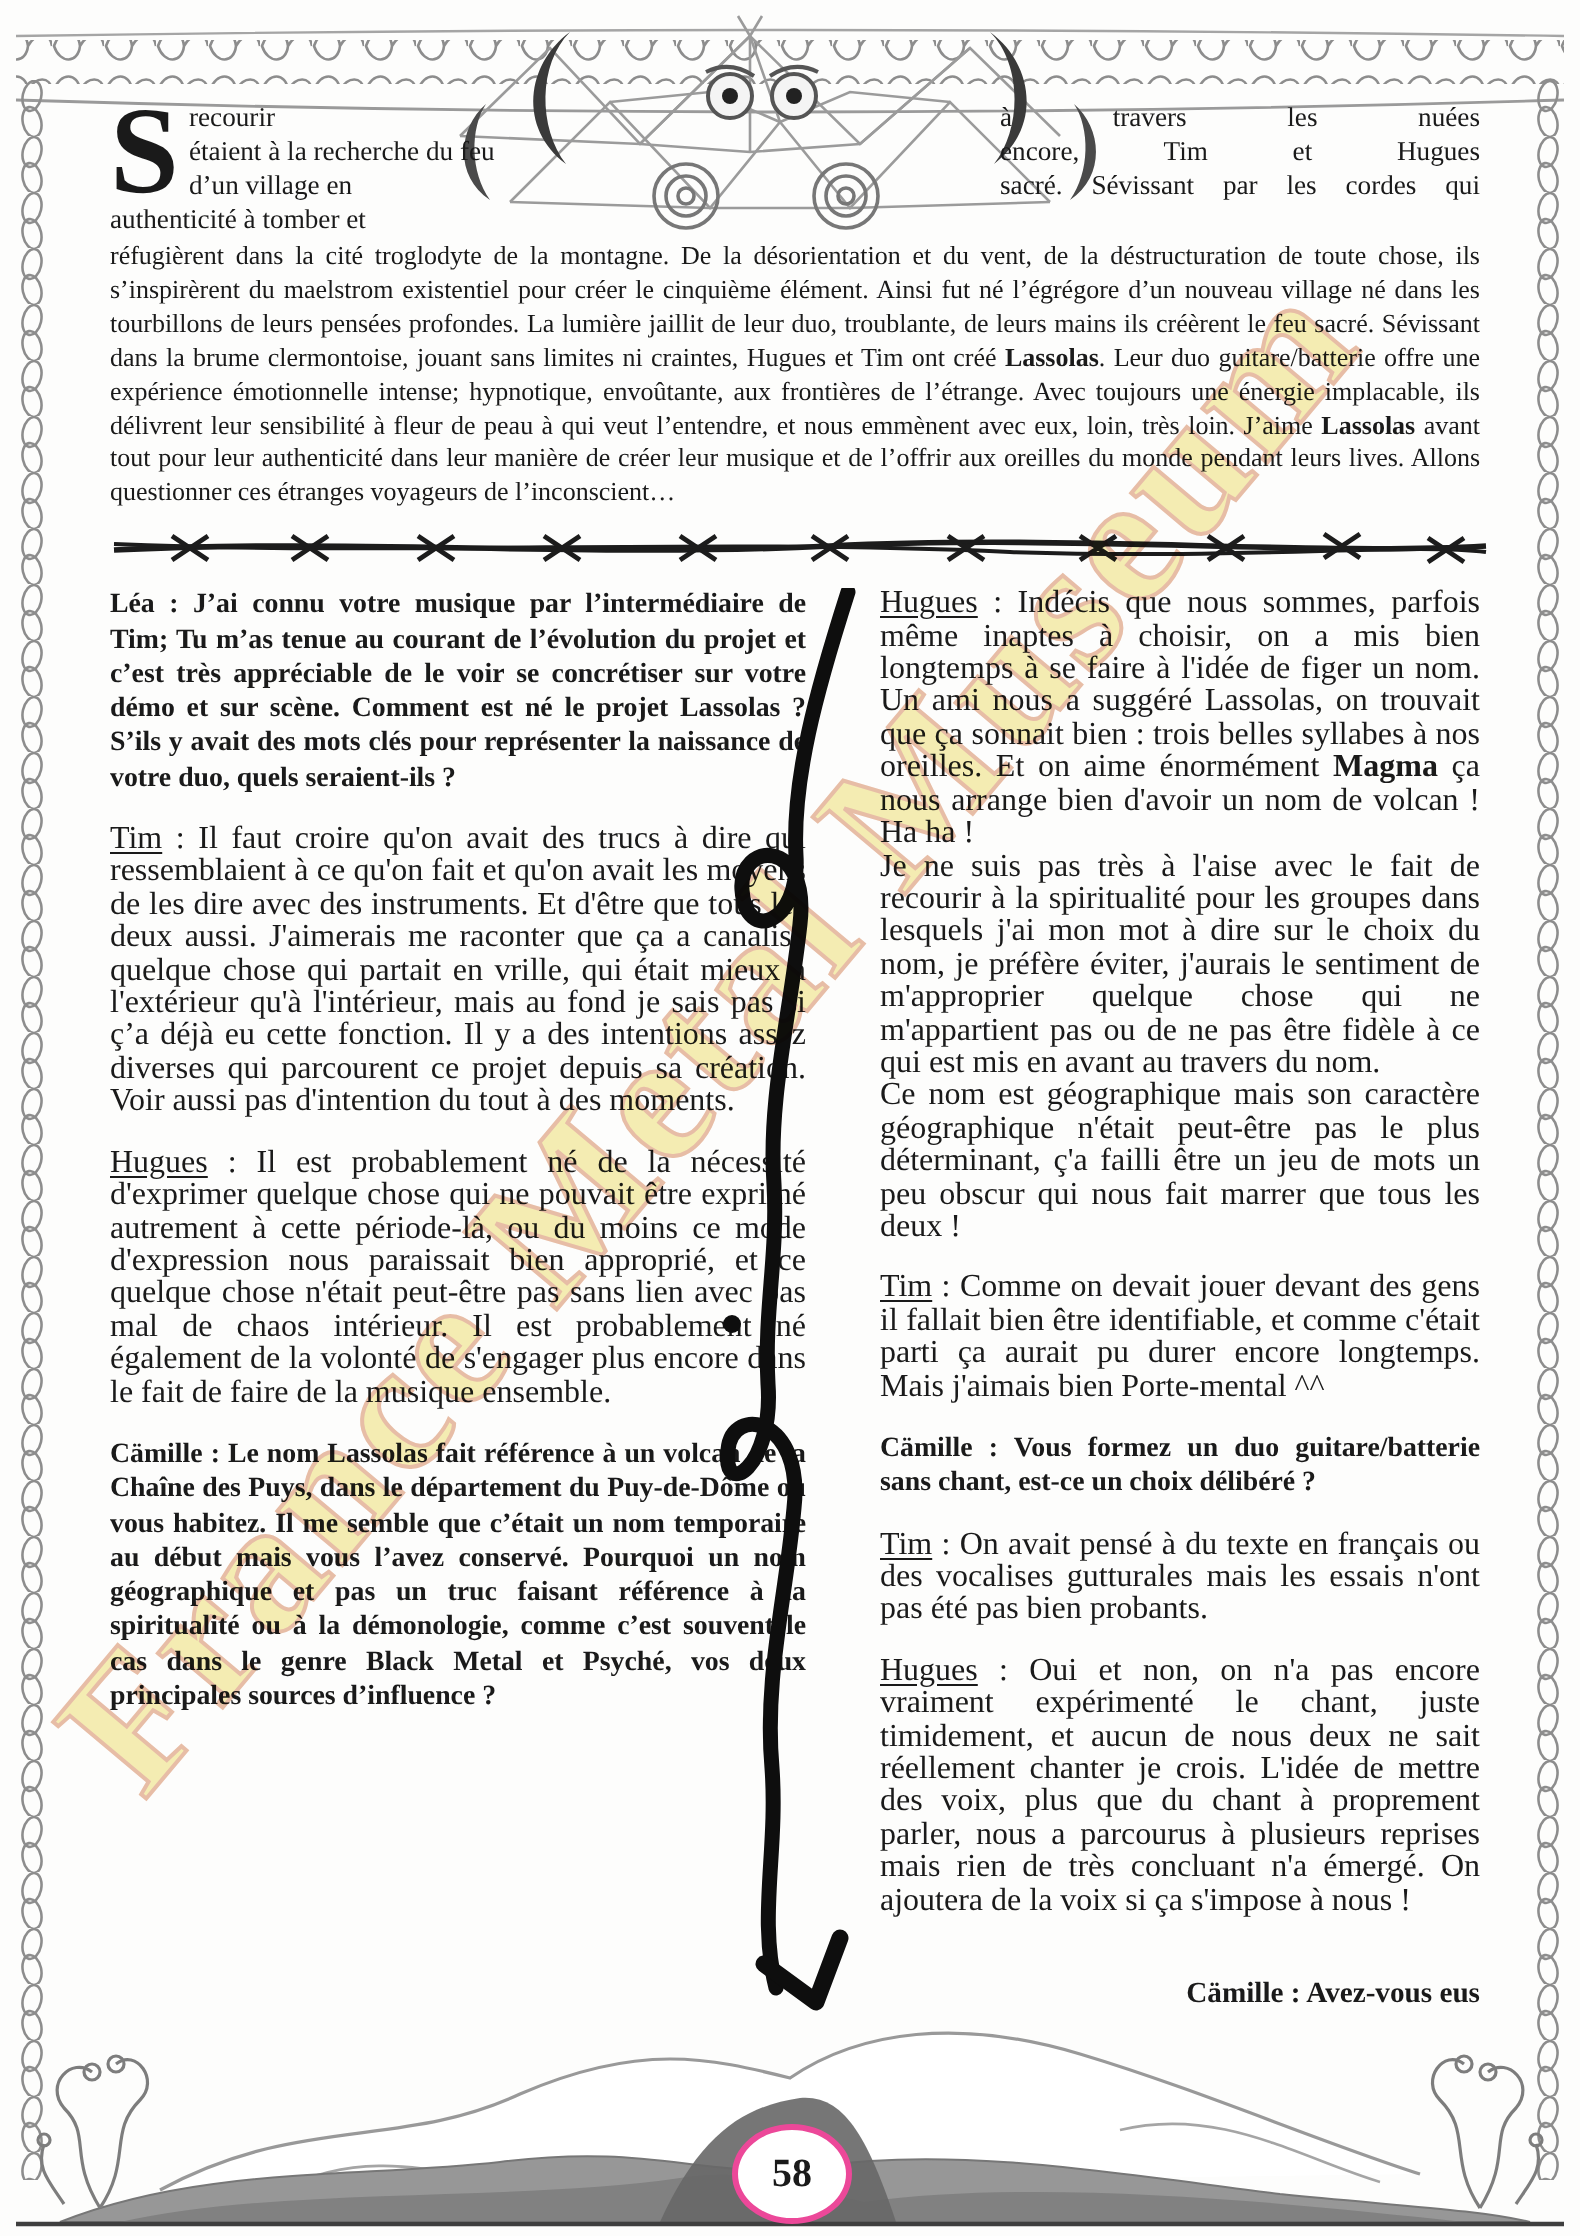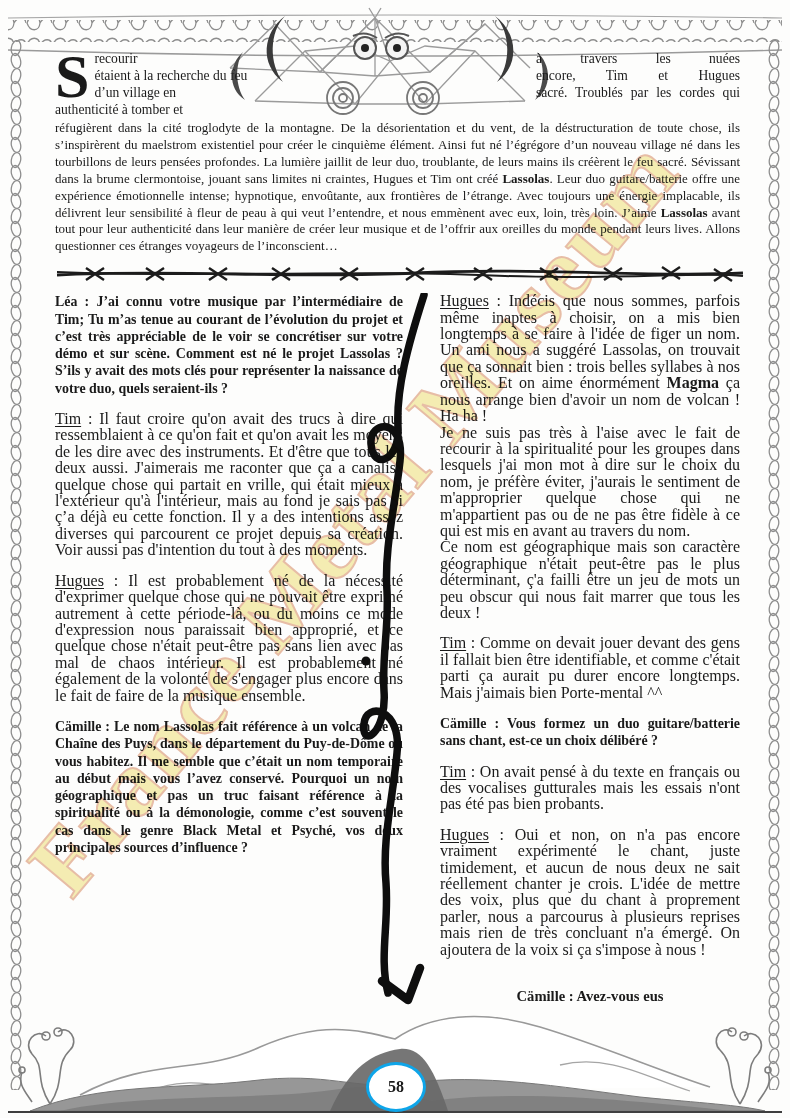--- a/index.html
+++ b/index.html
@@ -21,51 +21,51 @@
   
   .content { position:absolute; left:55px; top:50px; width:685px; z-index:3; }
   .intro-top { display:flex; }
   .intro-left { width:235px; font-size:13.6px; line-height:17px; }
   .dropcap {
     float:left; font-size:62px; line-height:46px; font-weight:bold;
     margin:3px 7px 0 0; letter-spacing:-2px;
   }
   .intro-art-spacer { width:210px; flex:0 0 auto; }
   .intro-right { flex:1; font-size:13.6px; line-height:17px; }
-  .intro-right .frag { text-align:justify; text-align-last:justify;margin-left:36px; }
+  .intro-right .frag { text-align:justify; text-align-last:justify; }
   .intro-body { margin:2px 0 0 0; font-size:13px; line-height:16.9px; text-align:justify; }
 
   .barbed { position:relative; width:690px; height:22px; margin:8px 0 4px 0; z-index:3; }
 
   .columns { position:relative; display:flex; width:685px; }
   .col-left  { width:348px; flex:0 0 auto; }
   .col-right { width:300px; flex:0 0 auto; margin-left:37px; }
   .squiggle { position:absolute; left:297px; top:0px; width:90px; height:712px; z-index:2; pointer-events:none; }
 
   .qa { margin:0 0 14px 0; font-size:16px; line-height:16.4px; text-align:justify; }
   .qa.cont { margin-top:-14px; }
   .q  { font-weight:bold; font-size:13.9px; line-height:17.3px; }
   .u  { text-decoration:underline; text-underline-offset:2px; }
-  .closing { margin-top:30px; text-align:center; font-weight:bold; font-size:14.6px; }
+  .closing { margin-top:30px; text-align:right; font-weight:bold; font-size:14.6px; }
 
   
   .watermark {
     position:absolute; left:48px; top:828px; width:1100px; z-index:5;
     transform:rotate(-50deg); transform-origin:0 50%;
     font-size:92px; font-weight:bold; letter-spacing:3px; white-space:nowrap;
     color:#f6eeb4; -webkit-text-stroke:2px #e9bfa8;
     mix-blend-mode:multiply; pointer-events:none;
   }
 
   
   .page-number {
     position:absolute; left:366px; top:1062px; width:54px; height:44px; z-index:4;
-    background:#ffffff; border:3px solid #0ea5e9; border-radius:50%;
+    background:#ffffff; border:3px solid #ec4899; border-radius:50%;
     display:flex; align-items:center; justify-content:center;
-    font-weight:bold; font-size:16px;
+    font-weight:bold; font-size:20px;
   }
 </style>
 </head>
 <body>
 
 <div class="page">
 
   <svg class="decor border-top" viewBox="0 0 790 52">
     <defs>
       <pattern id="leaf" width="26" height="22" patternUnits="userSpaceOnUse">
@@ -128,21 +128,21 @@
         <span class="dropcap">S</span>
         <div class="frag">recourir</div>
         <div class="frag">étaient à la recherche du feu</div>
         <div class="frag">d’un village en</div>
         <div class="frag">authenticité à tomber et</div>
       </div>
       <div class="intro-art-spacer"></div>
       <div class="intro-right">
         <div class="frag">à travers les nuées</div>
         <div class="frag">encore, Tim et Hugues</div>
-        <div class="frag">sacré. Troublés par les cordes qui</div>
+        <div class="frag">sacré. Sévissant par les cordes qui</div>
       </div>
     </div>
 
     <p class="intro-body"><span>réfugièrent dans la cité troglodyte de la montagne. De la désorientation et du vent, de la déstructuration de toute chose, ils s’inspirèrent du maelstrom existentiel pour créer le cinquième élément. Ainsi fut né l’égrégore d’un nouveau village né dans les tourbillons de leurs pensées profondes. La lumière jaillit de leur duo, troublante, de leurs mains ils créèrent le feu sacré. Sévissant dans la brume clermontoise, jouant sans limites ni craintes, Hugues et Tim ont créé </span><b>Lassolas</b><span>. Leur duo guitare/batterie offre une expérience émotionnelle intense; hypnotique, envoûtante, aux frontières de l’étrange. Avec toujours une énergie implacable, ils délivrent leur sensibilité à fleur de peau à qui veut l’entendre, et nous emmènent avec eux, loin, très loin. J’aime </span><b>Lassolas</b><span> avant tout pour leur authenticité dans leur manière de créer leur musique et de l’offrir aux oreilles du monde pendant leurs lives. Allons questionner ces étranges voyageurs de l’inconscient…</span></p>
 
     
     <svg class="barbed" viewBox="0 0 690 22">
       <defs>
         <g id="barb" stroke="#1c1c1c" stroke-width="2.4">
           <path d="M-9,-6 L9,6 M9,-6 L-9,6"></path>

